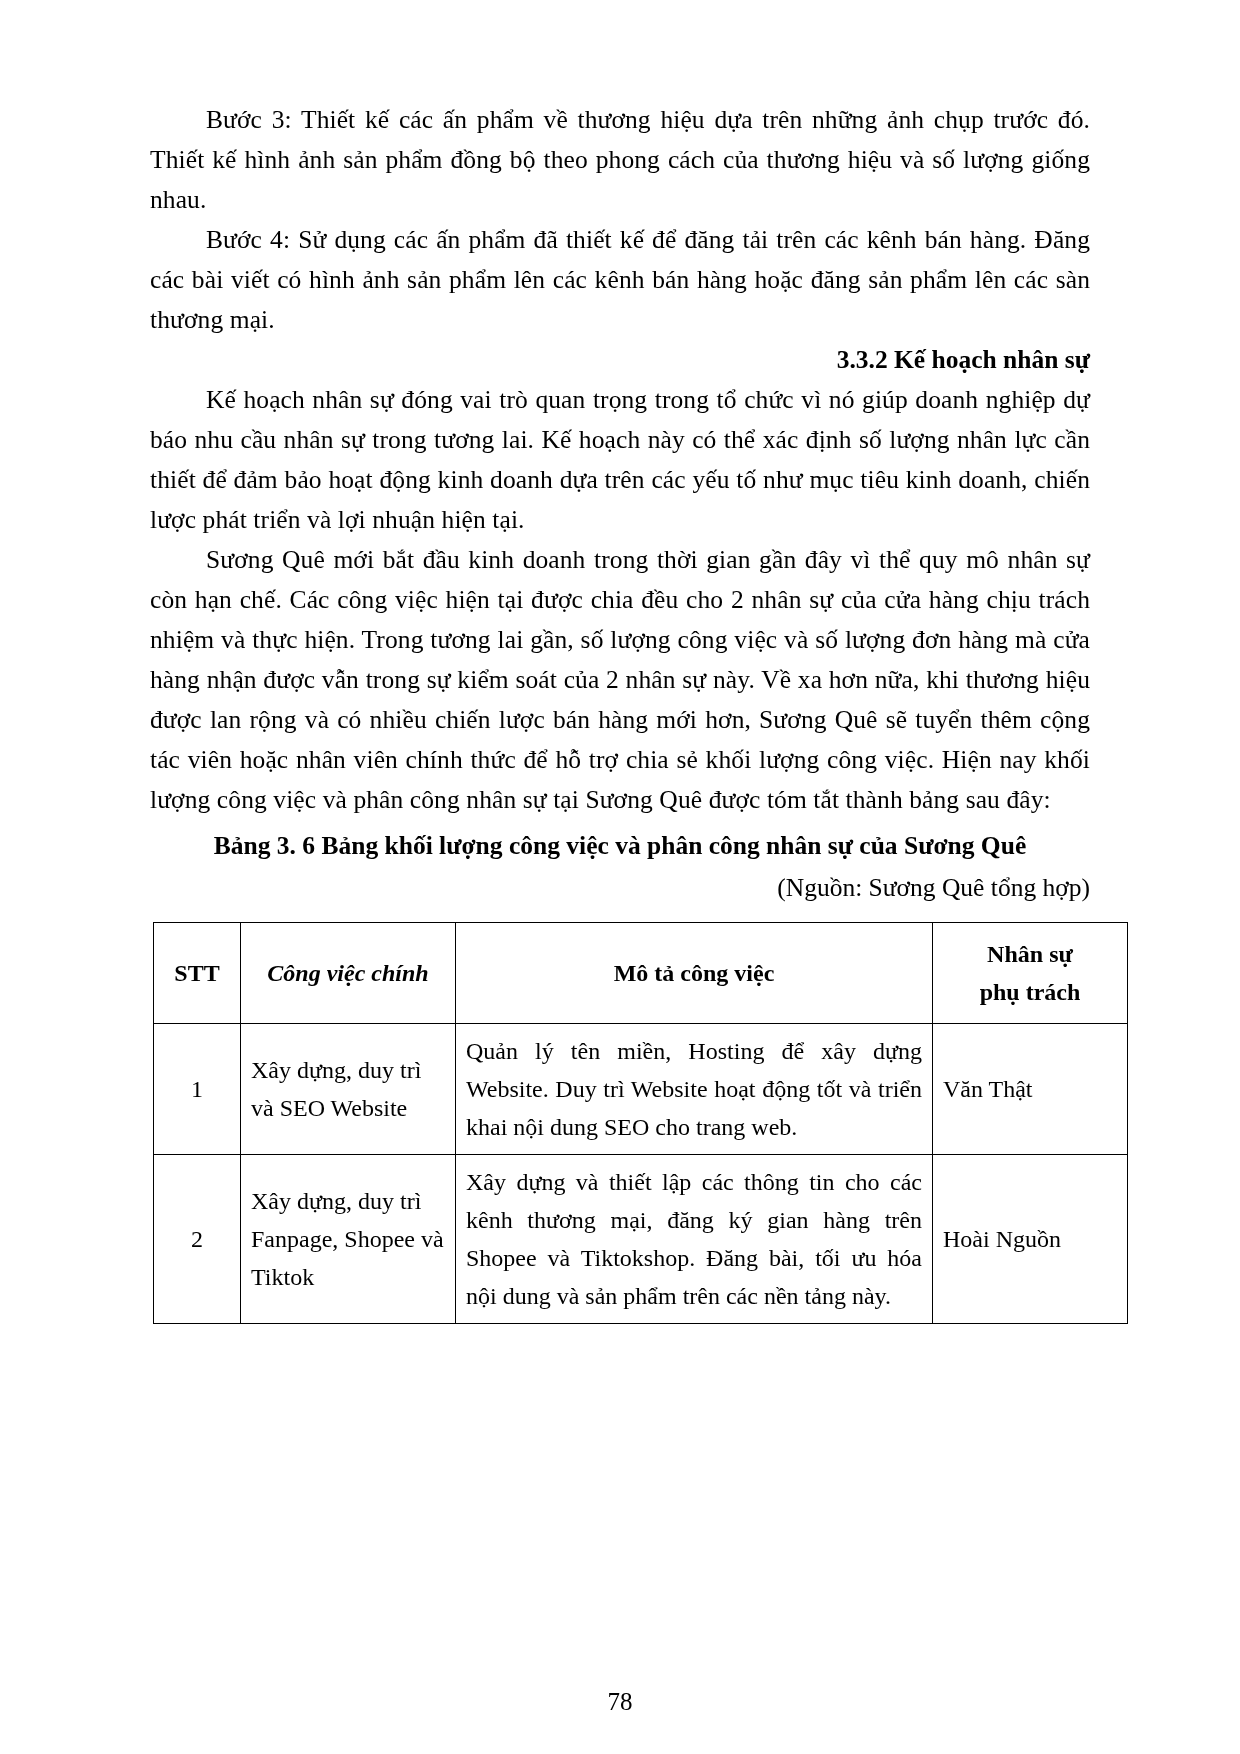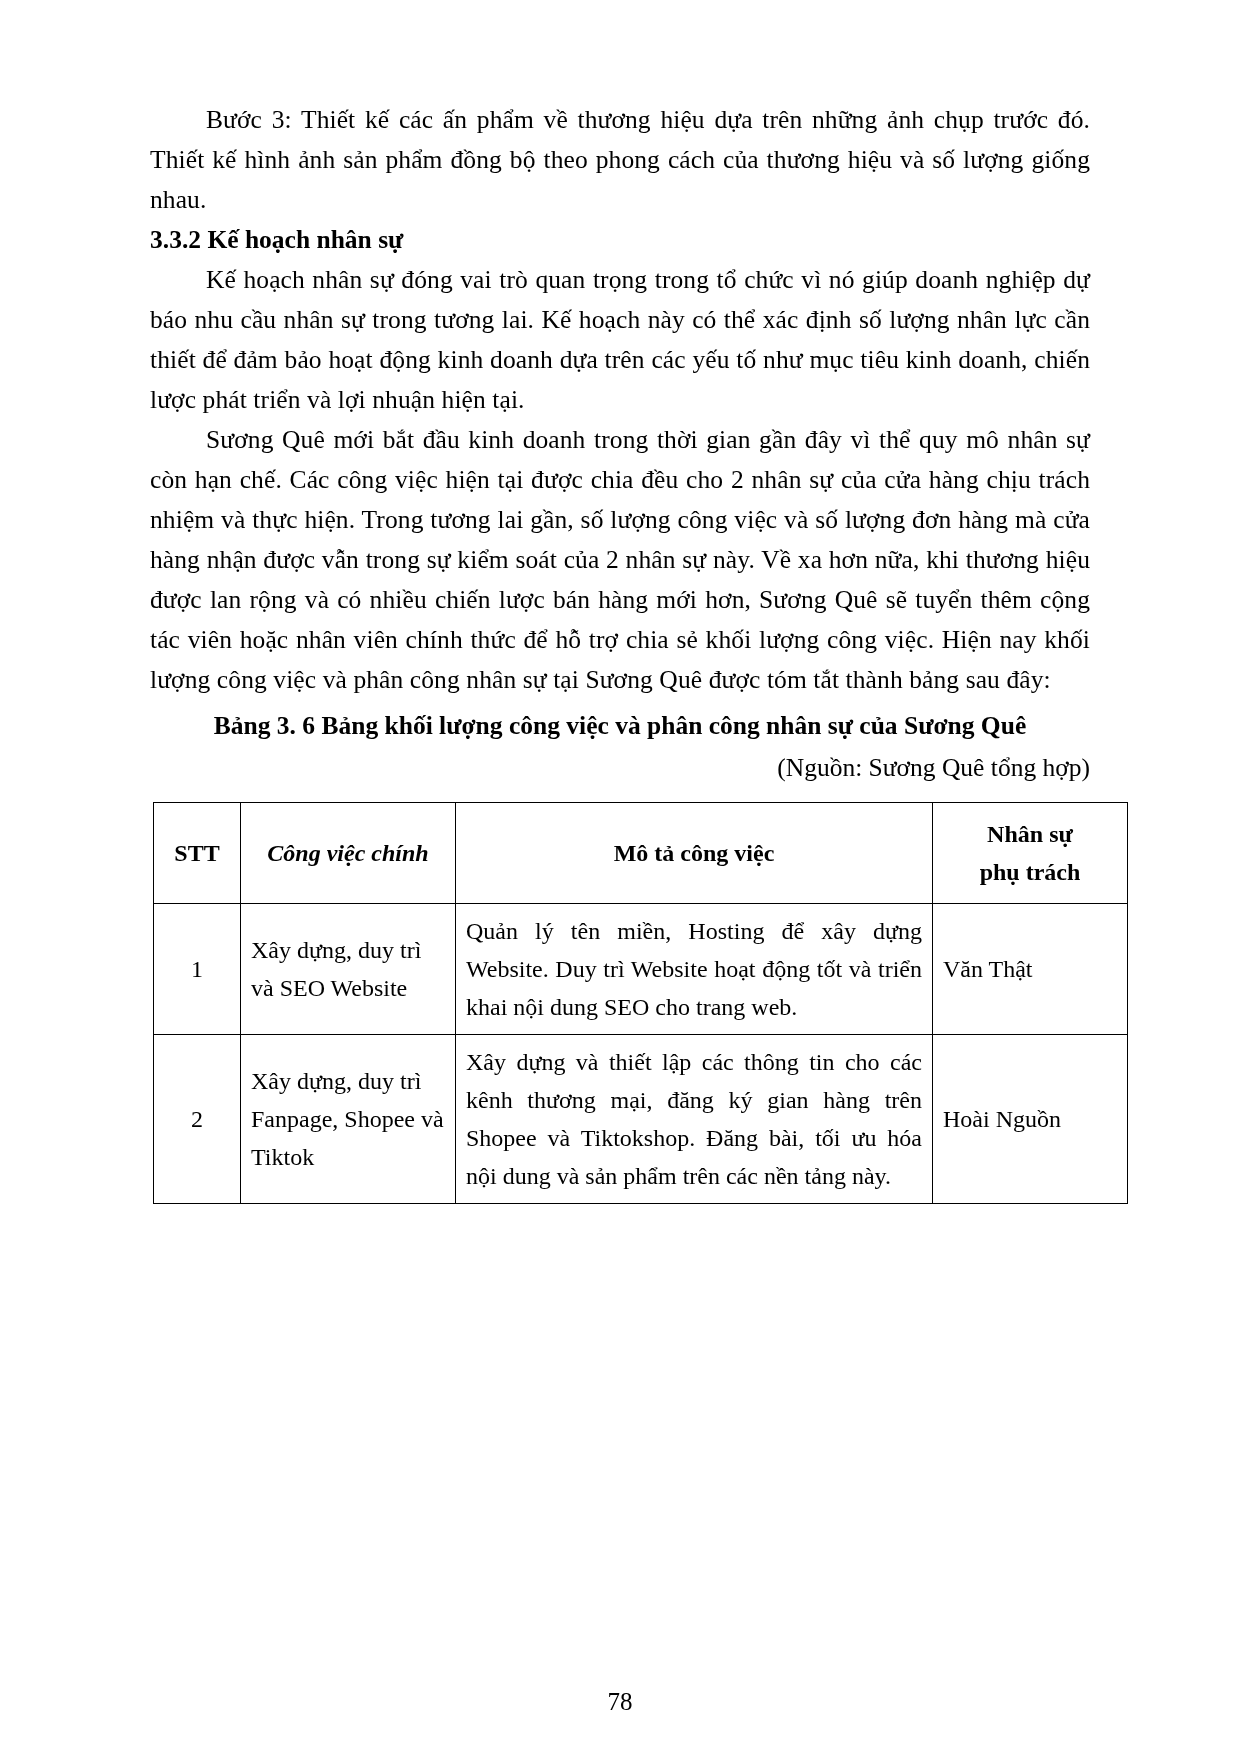--- a/index.html
+++ b/index.html
@@ -33,21 +33,21 @@
     font-size: 25.5px;
     line-height: 40px;
     text-indent: 56px;
     letter-spacing: 0.1px;
   }
   h3.section-heading {
     margin: 0;
     font-size: 25.5px;
     line-height: 40px;
     font-weight: bold;
-    text-align: left;
+    text-align: right;
     text-indent: 0;
   }
   p.table-caption {
     margin: 0;
     font-size: 25.5px;
     line-height: 40px;
     font-weight: bold;
     text-align: center;
     text-indent: 0;
     padding-top: 6px;
@@ -116,20 +116,21 @@
   }
 </style>
 </head>
 <body>
 
 <div class="page">
   <div class="content">
 
     <p class="body-par">Bước 3: Thiết kế các ấn phẩm về thương hiệu dựa trên những ảnh chụp trước đó. Thiết kế hình ảnh sản phẩm đồng bộ theo phong cách của thương hiệu và số lượng giống nhau.</p>
 
+    <p class="body-par">Bước 4: Sử dụng các ấn phẩm đã thiết kế để đăng tải trên các kênh bán hàng. Đăng các bài viết có hình ảnh sản phẩm lên các kênh bán hàng hoặc đăng sản phẩm lên các sàn thương mại.</p>
 
     <h3 class="section-heading">3.3.2 Kế hoạch nhân sự</h3>
 
     <p class="body-par">Kế hoạch nhân sự đóng vai trò quan trọng trong tổ chức vì nó giúp doanh nghiệp dự báo nhu cầu nhân sự trong tương lai. Kế hoạch này có thể xác định số lượng nhân lực cần thiết để đảm bảo hoạt động kinh doanh dựa trên các yếu tố như mục tiêu kinh doanh, chiến lược phát triển và lợi nhuận hiện tại.</p>
 
     <p class="body-par">Sương Quê mới bắt đầu kinh doanh trong thời gian gần đây vì thể quy mô nhân sự còn hạn chế. Các công việc hiện tại được chia đều cho 2 nhân sự của cửa hàng chịu trách nhiệm và thực hiện. Trong tương lai gần, số lượng công việc và số lượng đơn hàng mà cửa hàng nhận được vẫn trong sự kiểm soát của 2 nhân sự này. Về xa hơn nữa, khi thương hiệu được lan rộng và có nhiều chiến lược bán hàng mới hơn, Sương Quê sẽ tuyển thêm cộng tác viên hoặc nhân viên chính thức để hỗ trợ chia sẻ khối lượng công việc. Hiện nay khối lượng công việc và phân công nhân sự tại Sương Quê được tóm tắt thành bảng sau đây:</p>
 
     <p class="table-caption">Bảng 3. 6 Bảng khối lượng công việc và phân công nhân sự của Sương Quê</p>
 
     <p class="table-source">(Nguồn: Sương Quê tổng hợp)</p>

